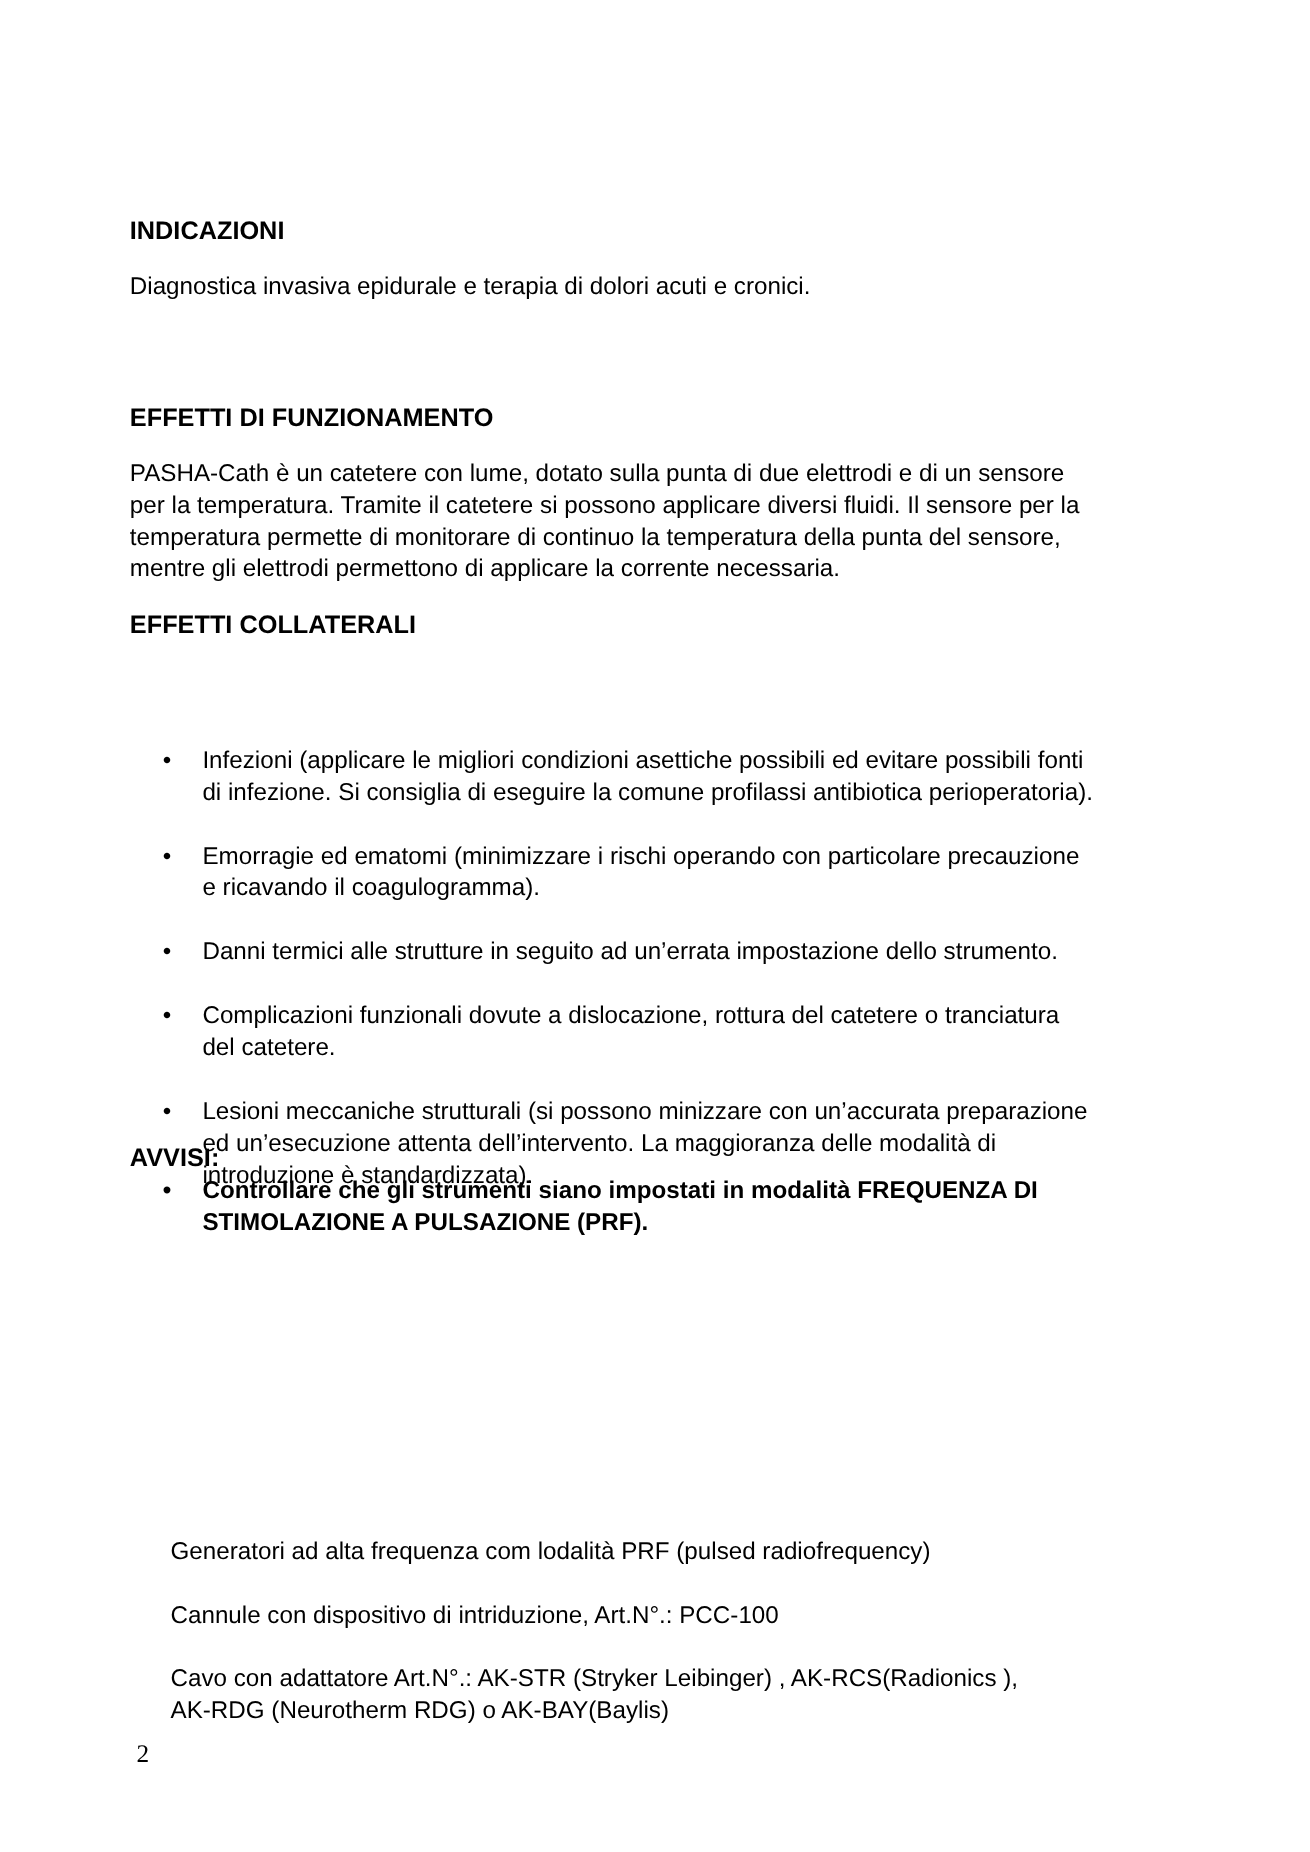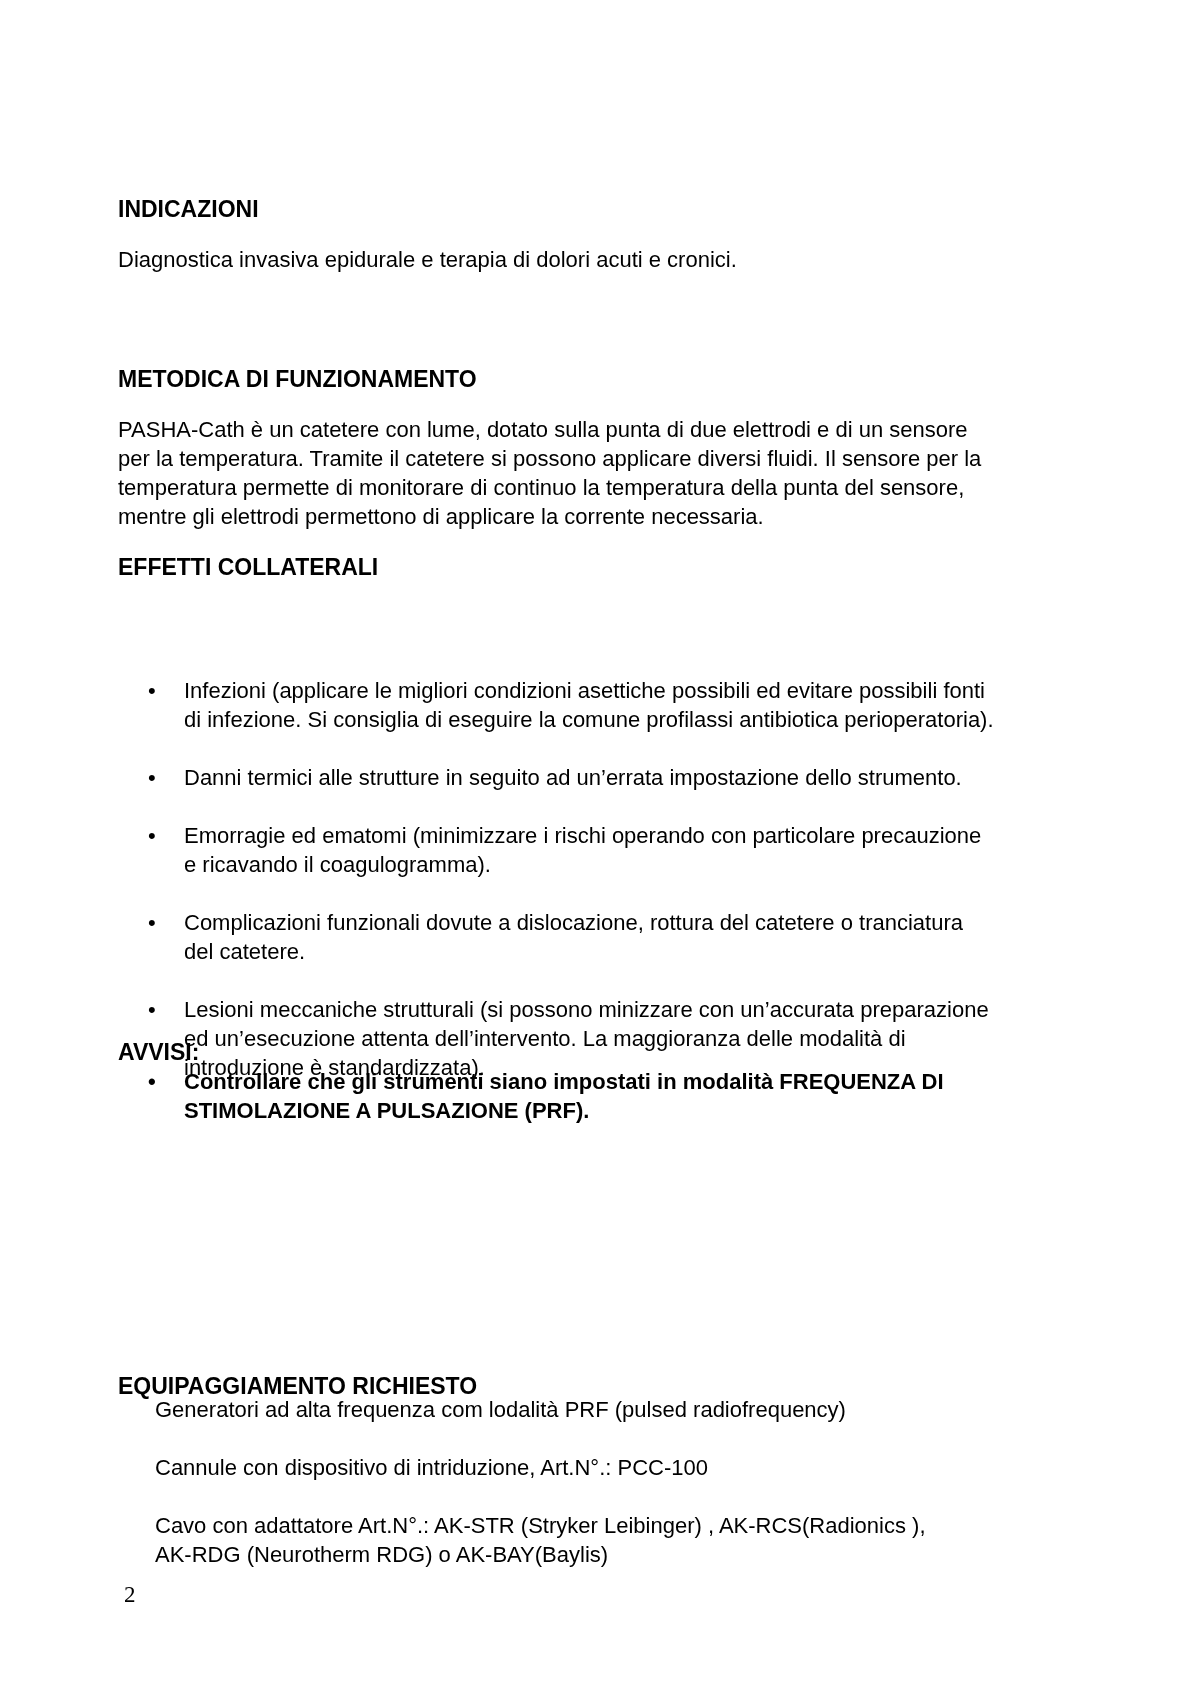--- a/index.html
+++ b/index.html
@@ -68,50 +68,49 @@
 </style>
 </head>
 <body>
 
 <div class="page">
 
   <h2 class="abs doc-heading" style="top:195px">INDICAZIONI</h2>
 
   <p class="abs doc-para" style="top:245px">Diagnostica invasiva epidurale e terapia di dolori acuti e cronici.</p>
 
-  <h2 class="abs doc-heading" style="top:365px">METODICA DI FUNZIONAMENTO</h2>
+  <h2 class="abs doc-heading" style="top:365px">EFFETTI DI FUNZIONAMENTO</h2>
 
   <p class="abs doc-para" style="top:415px">PASHA-Cath è un catetere con lume, dotato sulla punta di due elettrodi e di un sensore
 per la temperatura. Tramite il catetere si possono applicare diversi fluidi. Il sensore per la
 temperatura permette di monitorare di continuo la temperatura della punta del sensore,
 mentre gli elettrodi permettono di applicare la corrente necessaria.</p>
 
   <h2 class="abs doc-heading" style="top:553px">EFFETTI COLLATERALI</h2>
 
   <ul class="abs bullets" style="top:647px">
     <li>Infezioni (applicare le migliori condizioni asettiche possibili ed evitare possibili fonti
 di infezione. Si consiglia di eseguire la comune profilassi antibiotica perioperatoria).</li>
-    <li>Danni termici alle strutture in seguito ad un’errata impostazione dello strumento.</li>
     <li>Emorragie ed ematomi (minimizzare i rischi operando con particolare precauzione
 e ricavando il coagulogramma).</li>
+    <li>Danni termici alle strutture in seguito ad un’errata impostazione dello strumento.</li>
     <li>Complicazioni funzionali dovute a dislocazione, rottura del catetere o tranciatura
 del catetere.</li>
     <li>Lesioni meccaniche strutturali (si possono minizzare con un’accurata preparazione
 ed un’esecuzione attenta dell’intervento. La maggioranza delle modalità di
 introduzione è standardizzata).</li>
   </ul>
 
   <h2 class="abs doc-heading" style="top:1038px">AVVISI:</h2>
 
   <ul class="abs bullets bold" style="top:1038px">
     <li>Controllare che gli strumenti siano impostati in modalità FREQUENZA DI
 STIMOLAZIONE A PULSAZIONE (PRF).</li>
   </ul>
 
-  <h2 class="abs doc-heading" style="top:1372px">EQUIPAGGIAMENTO RICHIESTO</h2>
 
   <div class="abs" style="top:1366px; left:155px; width:900px">
     <p class="equip-line">Generatori ad alta frequenza com lodalità PRF (pulsed radiofrequency)</p>
     <p class="equip-line">Cannule con dispositivo di intriduzione, Art.N°.: PCC-100</p>
     <p class="equip-line">Cavo con adattatore Art.N°.: AK-STR (Stryker Leibinger) , AK-RCS(Radionics ),
 AK-RDG (Neurotherm RDG) o AK-BAY(Baylis)</p>
   </div>
 
   <div class="page-number">2</div>
 

